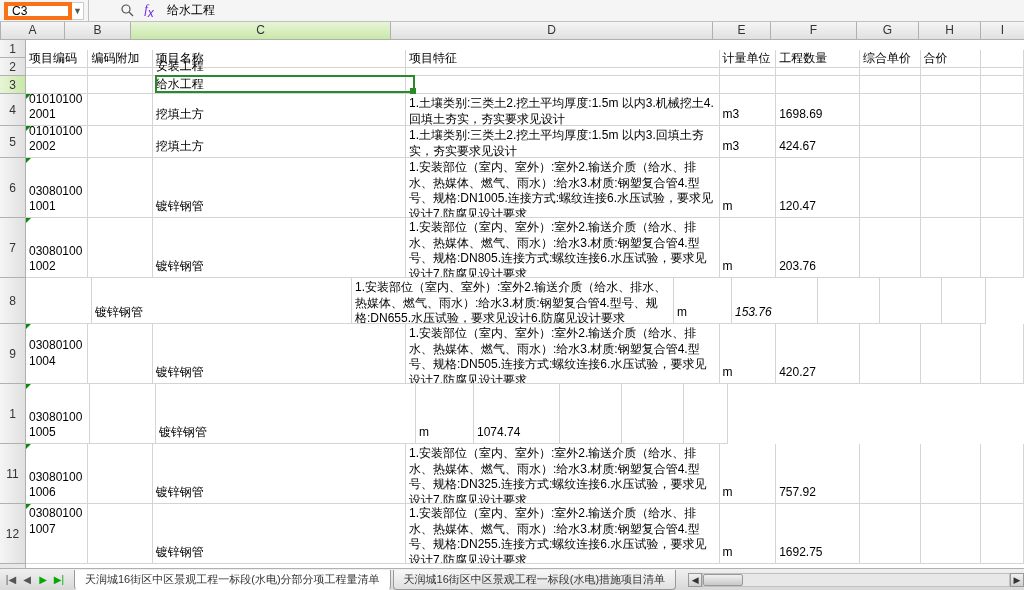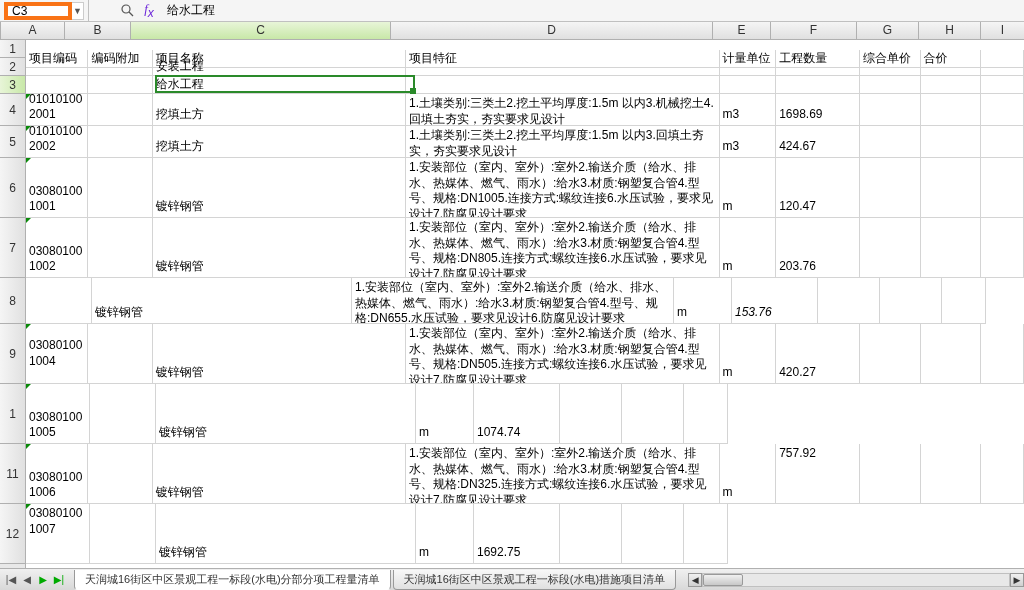--- a/index.html
+++ b/index.html
@@ -305,34 +305,37 @@
           <div class="cell wrap" style="width: 66px; height: 60px; position: relative;"></div>
           <div class="cell wrap" style="width: 260px; height: 60px; position: relative; align-items: flex-end;">
             <span>镀锌钢管</span>
           </div>
           <div class="cell wrap" style="width: 322px; height: 60px; position: relative;">
             <span>1.安装部位（室内、室外）:室外2.输送介质（给水、排水、热媒体、燃气、雨水）:给水3.材质:钢塑复合管4.型号、规格:DN325.连接方式:螺纹连接6.水压试验，要求见设计7.防腐见设计要求</span>
           </div>
           <div class="cell wrap" style="width: 58px; height: 60px; position: relative; align-items: flex-end;">
             <span>m</span>
           </div>
-          <div class="cell wrap" style="width: 86px; height: 60px; position: relative; ">
+          <div class="cell wrap" style="width: 86px; height: 60px; position: relative; align-items: flex-end;">
             <span>757.92</span>
           </div>
           <div class="cell wrap" style="width: 62px; height: 60px; position: relative;"></div>
           <div class="cell wrap" style="width: 62px; height: 60px; position: relative;"></div>
           <div class="cell wrap" style="width: 44px; height: 60px; position: relative;"></div>
         </div>
         <div class="cell-row" style="top: 464px; height: 60px;">
           <div class="cell wrap green-mark" style="width: 64px; height: 60px; position: relative; align-items: flex-start;">
             <span>030801001007</span>
           </div>
           <div class="cell wrap" style="width: 66px; height: 60px; position: relative;"></div>
           <div class="cell wrap" style="width: 260px; height: 60px; position: relative; align-items: flex-end;">
             <span>镀锌钢管</span>
+          </div>
+          <div class="cell wrap" style="width: 322px; height: 60px; position: relative;">
+            <span>1.安装部位（室内、室外）:室外2.输送介质（给水、排水、热媒体、燃气、雨水）:给水3.材质:钢塑复合管4.型号、规格:DN255.连接方式:螺纹连接6.水压试验，要求见设计7.防腐见设计要求</span>
           </div>
           <div class="cell wrap" style="width: 58px; height: 60px; position: relative; align-items: flex-end;">
             <span>m</span>
           </div>
           <div class="cell wrap" style="width: 86px; height: 60px; position: relative; align-items: flex-end;">
             <span>1692.75</span>
           </div>
           <div class="cell wrap" style="width: 62px; height: 60px; position: relative;"></div>
           <div class="cell wrap" style="width: 62px; height: 60px; position: relative;"></div>
           <div class="cell wrap" style="width: 44px; height: 60px; position: relative;"></div>

